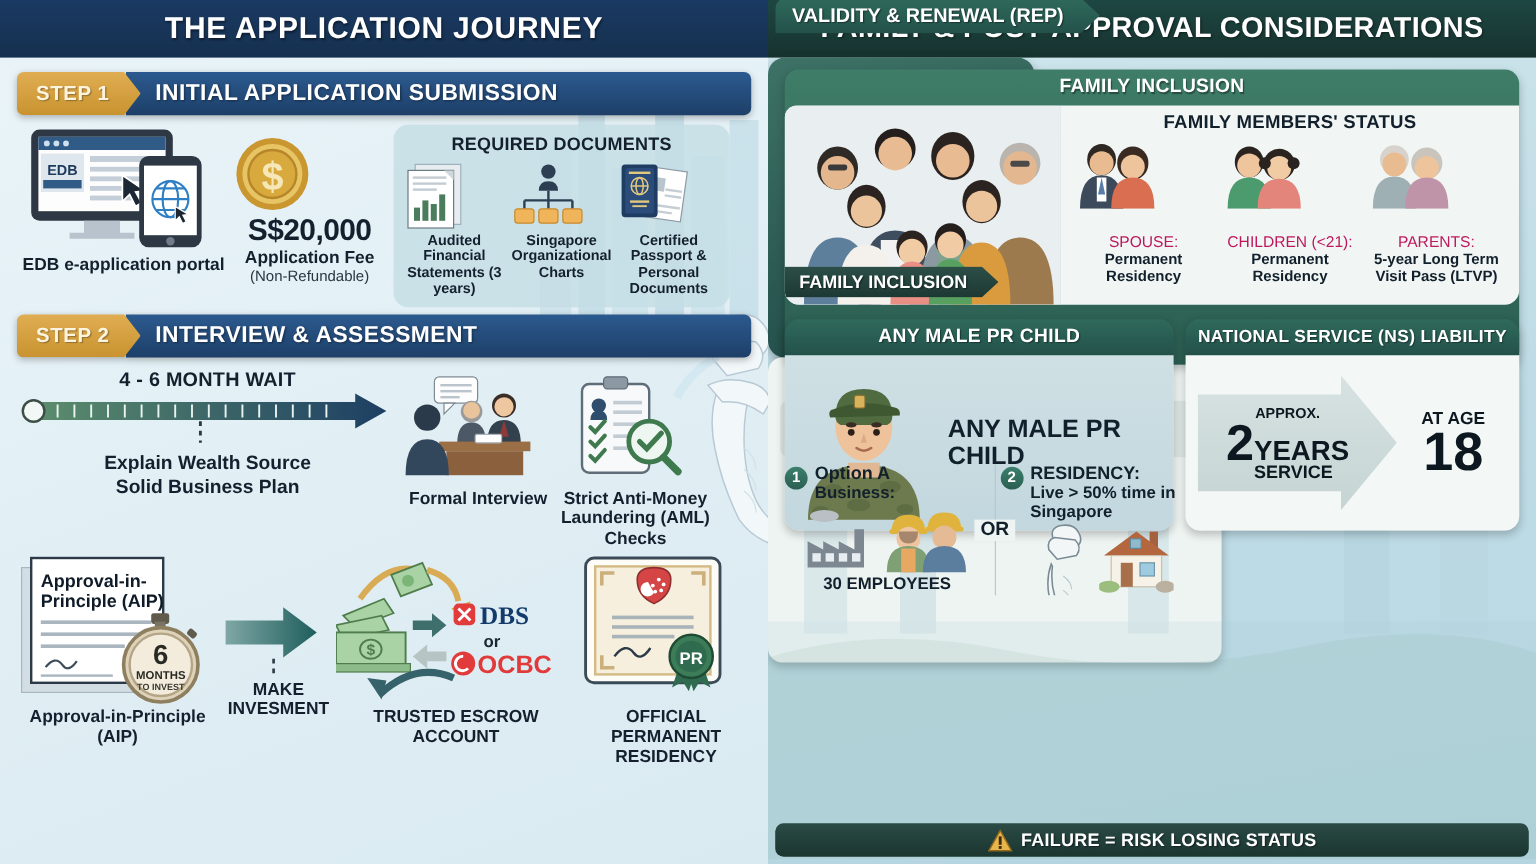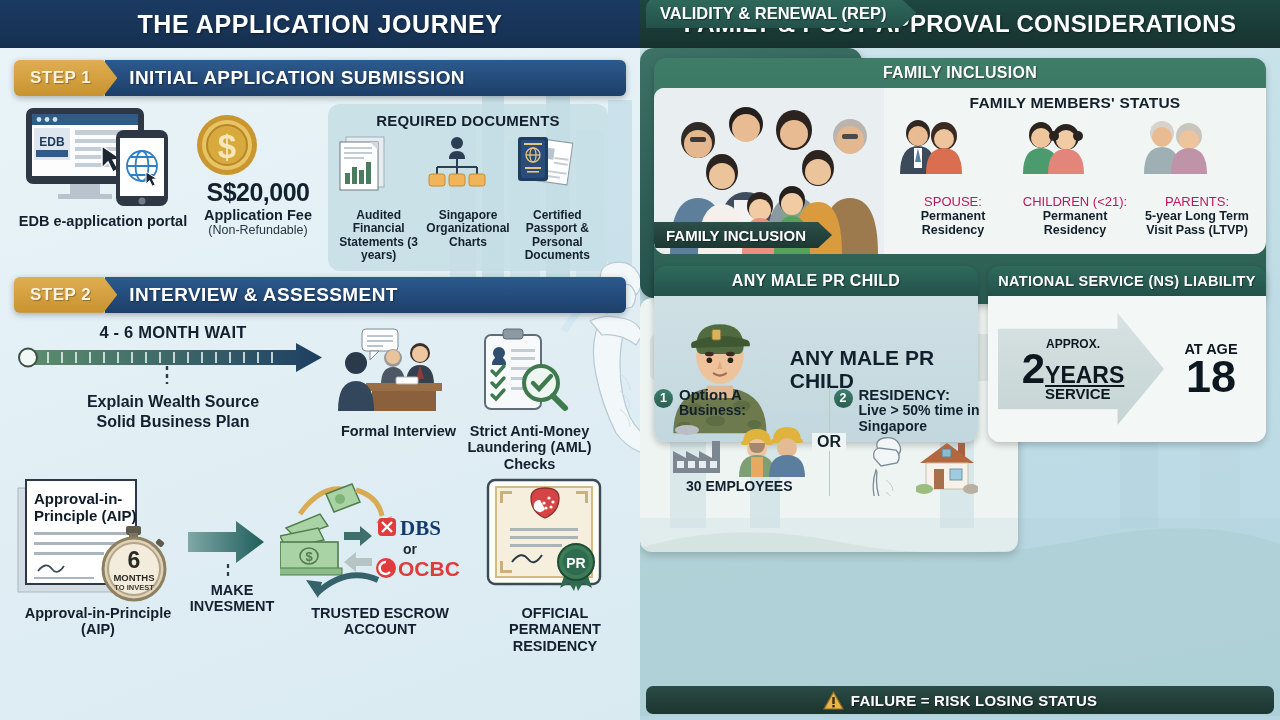--- a/index.html
+++ b/index.html
@@ -71,21 +71,21 @@
   .fee-sub { font-size: 12.5px; color: #2a3642; }
   .caption { font-size: 14.5px; font-weight: bold; color: #14202e; line-height: 1.13; margin-top: 4px; }
 
   .docbox {
     width: 280px; background: rgba(197,221,228,.82);
     border-radius: 12px; padding: 8px 6px 8px; text-align: center;
   }
   .docbox h3 { font-size: 15px; font-weight: bold; color: #14202e; letter-spacing: .2px; }
   .doc-row { display: flex; justify-content: space-around; margin-top: 4px; }
   .doc-col { width: 86px; text-align: center; }
-  .doc-col .cap { font-size: 12px; font-weight: bold; color: #14202e; line-height: 1.12; margin-top: 18px; }
+  .doc-col .cap { font-size: 12px; font-weight: bold; color: #14202e; line-height: 1.12; margin-top: 3px; }
 
   
   .s2 { display: flex; padding: 6px 6px 0 14px; gap: 4px; }
   .s2-left { width: 318px; text-align: center; padding-top: 4px; }
   .wait-label { font-size: 16.5px; font-weight: bold; color: #14202e; letter-spacing: .2px; }
   .s2-note { font-size: 16px; font-weight: bold; color: #14202e; line-height: 1.25; margin-top: 14px; }
   .s2-right { display: flex; gap: 6px; padding-top: 8px; }
   .s2-item { width: 125px; text-align: center; }
 
   
@@ -154,21 +154,21 @@
     position: relative; width: 166px; height: 112px;
     background: linear-gradient(180deg,#d7e2e2,#c6d4d4);
     clip-path: polygon(0 14%, 72% 14%, 72% 0, 100% 50%, 72% 100%, 72% 86%, 0 86%);
     display: flex; flex-direction: column; align-items: center; justify-content: center;
     border-radius: 8px 0 0 8px;
   }
   .ns-approx { font-size: 12px; font-weight: bold; color: #0d1720; margin-left: -16px; }
   .ns-big { display: flex; align-items: baseline; margin-left: -16px; }
   .ns-2 { font-size: 42px; font-weight: bold; color: #0d1720; line-height: .85; }
   .ns-ys { display: flex; flex-direction: column; align-items: flex-start; }
-  .ns-years { font-size: 23px; font-weight: bold; color: #0d1720; line-height: .95; text-decoration: underline; }
+  .ns-years { font-size: 23px; font-weight: bold; color: #0d1720; line-height: .95; }
   .ns-service { font-size: 15px; font-weight: bold; color: #0d1720; line-height: 1; }
   .ns-age { flex: 1; text-align: center; }
   .ns-atage { font-size: 14.5px; font-weight: bold; color: #0d1720; }
   .ns-18 { font-size: 45px; font-weight: bold; color: #0d1720; line-height: .9; }
 
   
   #card-cal { left: 14px; top: 456px; width: 222px; height: 250px;
     background: linear-gradient(165deg,#3e7266 0%,#1f4a46 100%); border-radius: 14px;
     display: flex; flex-direction: column; align-items: center; justify-content: center; gap: 4px;
     box-shadow: 0 3px 8px rgba(0,0,0,.28); }

